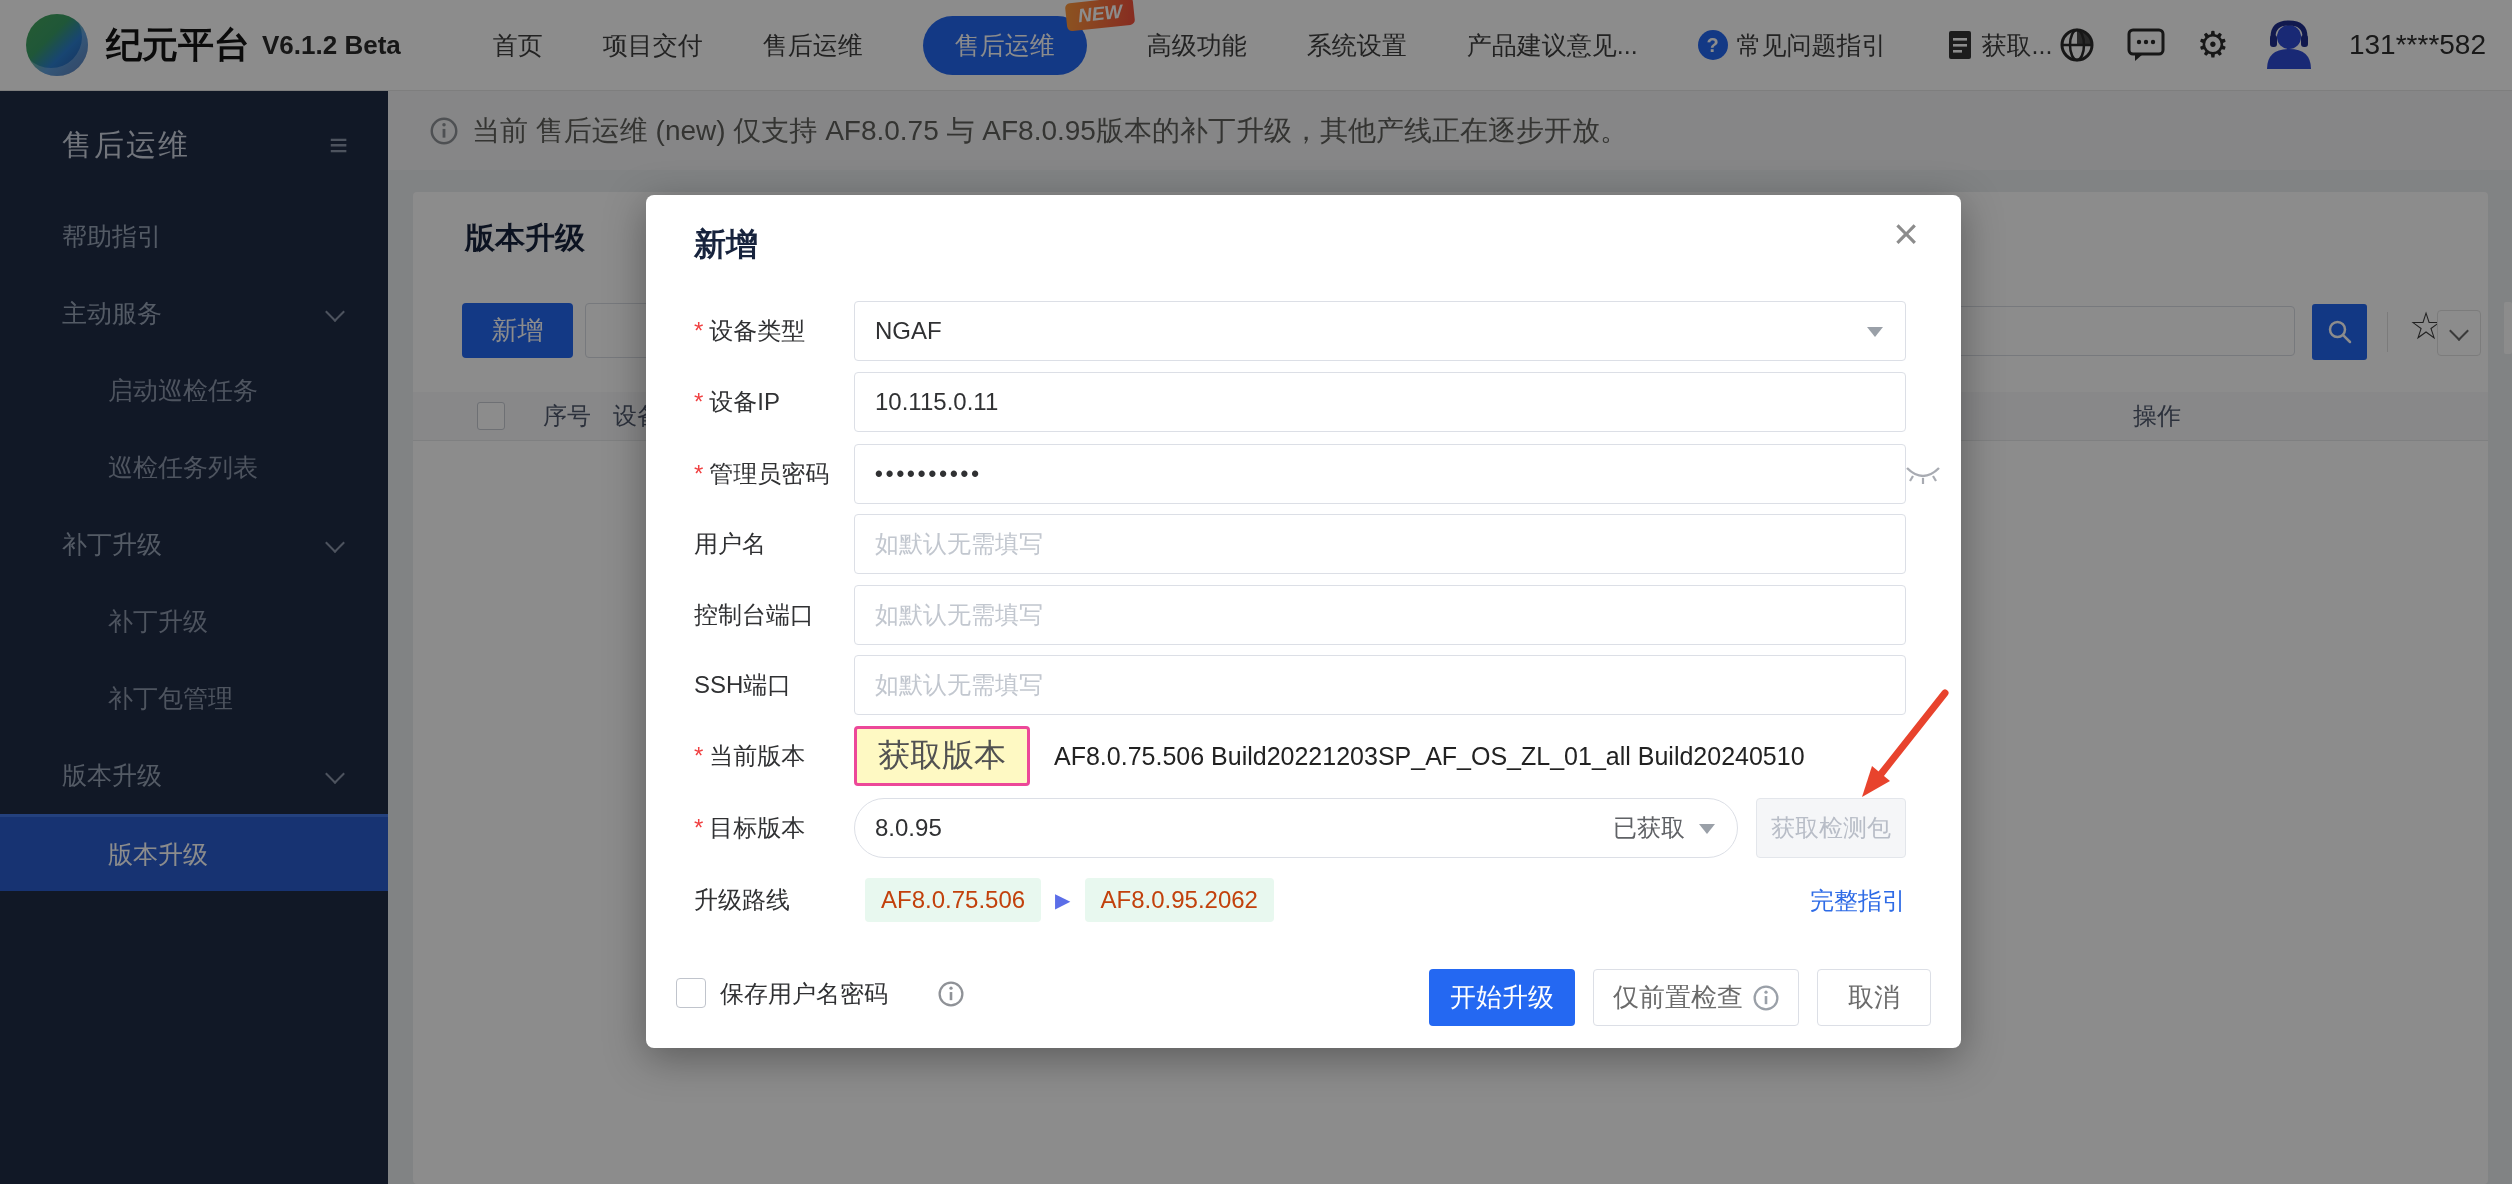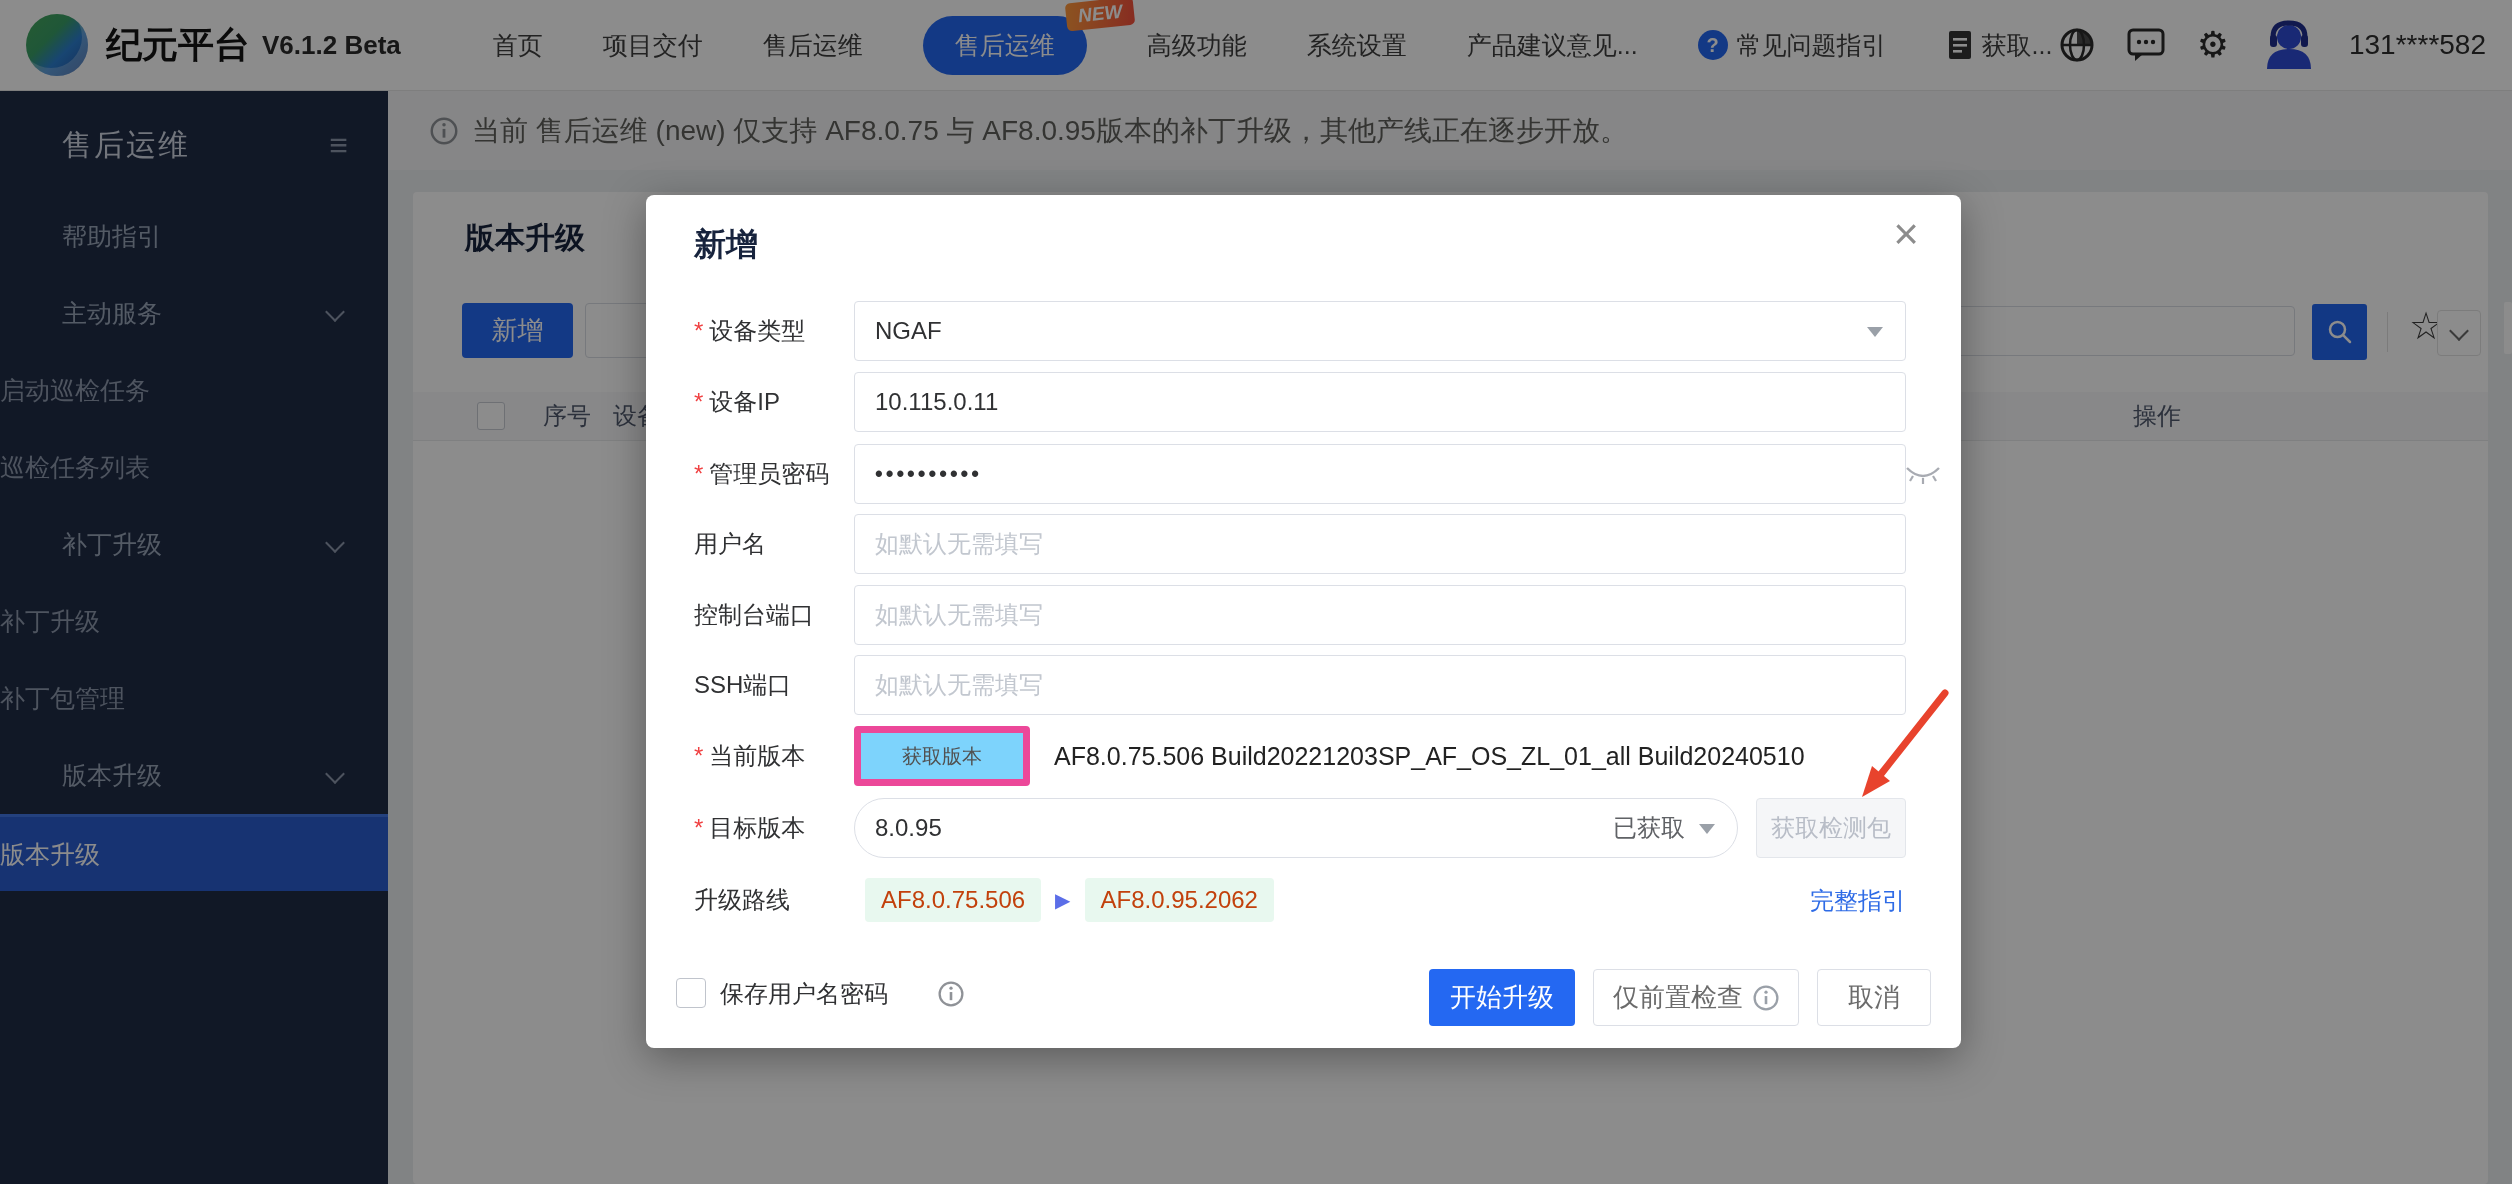--- a/index.html
+++ b/index.html
@@ -28,21 +28,21 @@
   .user-name{font-size:28px;color:#2f2f2f;}
 
   
   .sidebar{position:absolute;left:0;top:91px;width:388px;height:1093px;background:#1f2c46;z-index:1;}
   .sidebar-header{display:flex;align-items:center;justify-content:space-between;padding:34px 40px 6px 62px;}
   .sidebar-title{font-size:30px;color:#cfd6e2;letter-spacing:2px;}
   .hamburger{font-size:32px;color:#8d97ab;cursor:pointer;}
   .side-list{margin-top:26px;}
   .side-item{position:relative;height:77px;line-height:77px;font-size:25px;color:#9aa6b9;cursor:pointer;}
   .side-item.lv1{padding-left:62px;}
-  .side-item.lv2{color:#8e99ad;}
+  .side-item.lv2{padding-left:108px;color:#8e99ad;}
   .side-item.active{background:#2a5ed0;color:#ffffff;border-top:3px solid #4377e6;box-sizing:border-box;line-height:74px;}
   .chev{display:inline-block;width:12px;height:12px;border-right:2px solid currentColor;border-bottom:2px solid currentColor;transform:rotate(45deg);}
   .side-item .chev{position:absolute;right:46px;top:30px;color:#8d97ab;}
 
   
   .content{position:absolute;left:388px;top:91px;width:2124px;height:1093px;background:#eceef1;z-index:1;}
   .banner{height:79px;background:#f4f5f6;display:flex;align-items:center;padding-left:42px;gap:14px;}
   .banner-text{font-size:28px;color:#60605c;}
   .info-svg{width:28px;height:28px;color:#8f9297;flex:0 0 auto;}
   .card{position:absolute;left:25px;top:101px;width:2075px;height:992px;background:#ffffff;border-radius:4px;}
@@ -79,22 +79,22 @@
   .m-label{position:absolute;left:48px;width:156px;height:60px;line-height:60px;font-size:24px;color:#303133;white-space:nowrap;}
   .req{color:#f04142;margin-right:6px;font-size:24px;}
   .m-input,.m-select{position:absolute;left:208px;width:1052px;height:60px;border:1px solid #dcdfe6;border-radius:4px;
     box-sizing:border-box;font-size:24px;color:#303133;padding:0 20px;background:#fff;}
   .m-input::placeholder{color:#c2c7cf;}
   .m-select{display:flex;align-items:center;}
   .caret-down{width:0;height:0;border-left:8px solid transparent;border-right:8px solid transparent;border-top:10px solid #9aa0a8;}
   .sel-caret{position:absolute;right:22px;top:25px;}
   .pwd{letter-spacing:3px;font-weight:bold;font-size:22px;}
   .eye-svg{position:absolute;right:20px;top:20px;width:36px;height:22px;color:#a8abb2;}
-  .get-version-btn{position:absolute;left:208px;top:0;width:176px;height:60px;background:#7dd3fc;border:7px solid #ec4899;
-    border-radius:4px;font-size:20px;color:#515151;cursor:pointer;}
+  .get-version-btn{position:absolute;left:208px;top:0;width:176px;height:60px;background:#fef9c3;border:3px solid #ec4899;
+    border-radius:4px;font-size:32px;color:#515151;cursor:pointer;}
   .cur-version{position:absolute;left:408px;height:60px;line-height:60px;font-size:25px;color:#222;font-weight:500;white-space:nowrap;}
   .m-select.target{width:884px;border-radius:30px;}
   .sel-status{position:absolute;right:52px;font-size:24px;color:#606266;}
   .get-pkg-btn{position:absolute;left:1110px;top:0;width:150px;height:60px;background:#f5f6f8;border:1px solid #e3e6eb;
     border-radius:4px;font-size:24px;color:#b8bdc7;cursor:not-allowed;}
   .path-row{position:absolute;left:0;top:680px;width:1315px;height:50px;}
   .path-tags{position:absolute;left:219px;height:50px;display:flex;align-items:center;gap:14px;}
   .tag{background:#e8f8ef;color:#c2410c;font-size:24px;padding:8px 16px;border-radius:4px;white-space:nowrap;}
   .path-arrow{color:#5b6ee8;font-size:20px;}
   .guide-link{position:absolute;right:55px;top:10px;font-size:24px;color:#2e6be6;text-decoration:none;cursor:pointer;}

